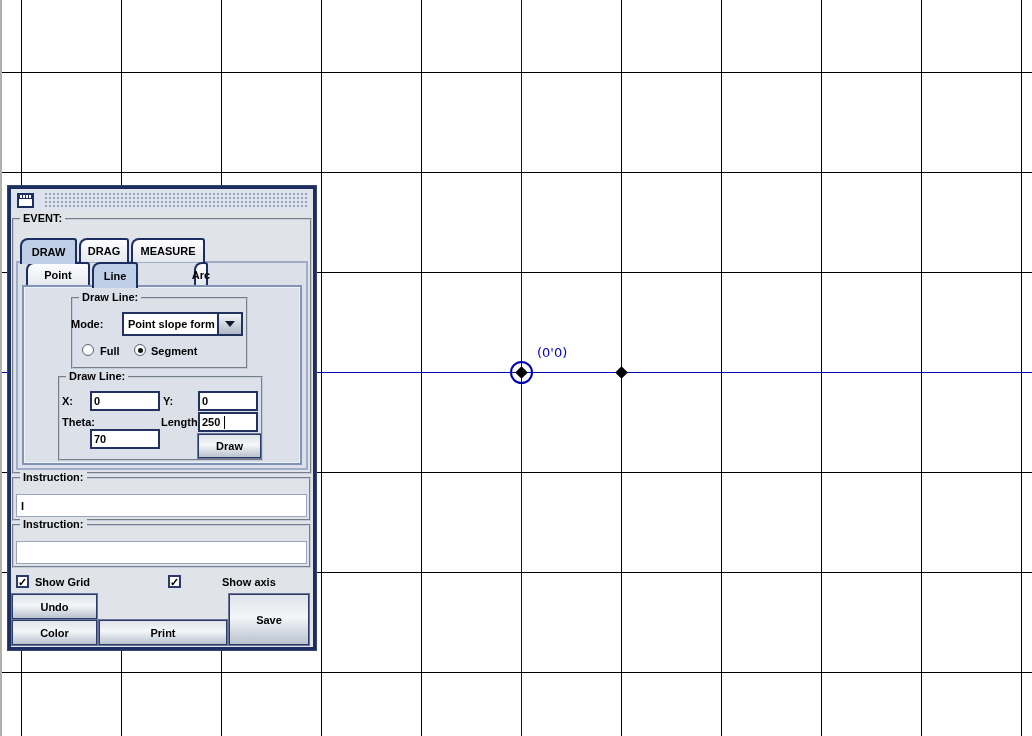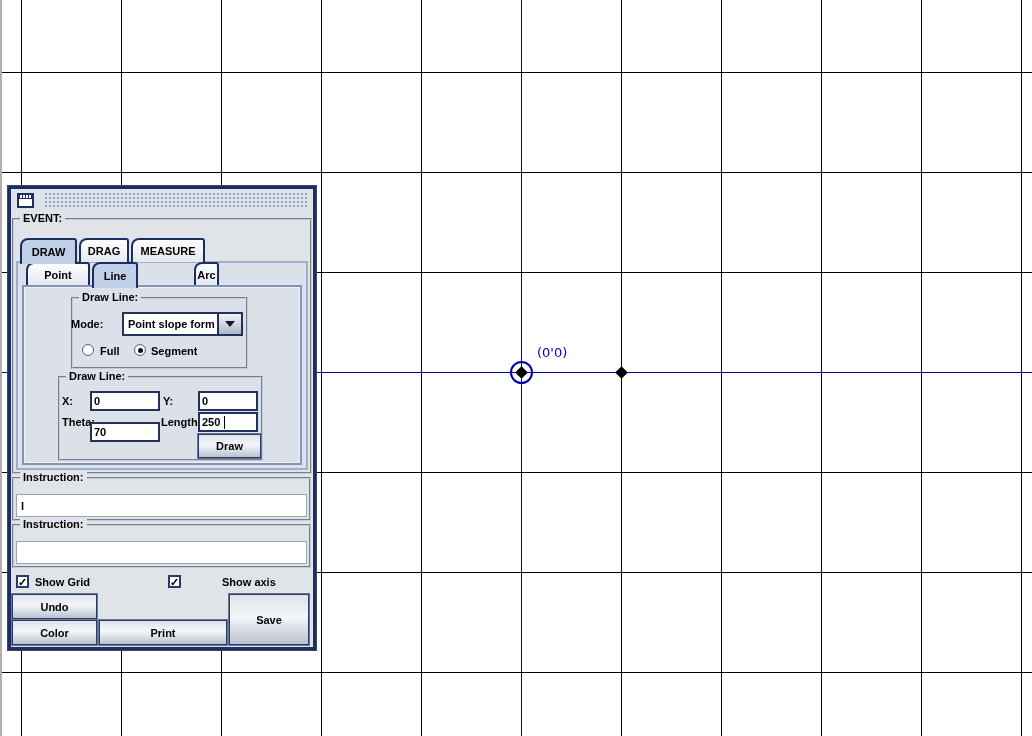--- a/index.html
+++ b/index.html
@@ -127,21 +127,21 @@
 
     <div class="tab row2" style="left:15px;width:64px;">
       <span>Point</span>
     </div>
     <div class="tab row2 sel" style="left:81px;width:46px;">
       <span>Line</span>
     </div>
     <div class="tab row2" style="left:129px;width:72px;margin-top:32px;">
       <span>Circle</span>
     </div>
-    <div class="tab row2" style="left:183px;width:25px;">
+    <div class="tab row2" style="left:183px;width:14px;">
       <span>Arc</span>
     </div>
 
     <div class="subpane"></div>
 
     <div class="fs fs-line1" style="z-index:5;">
       <span class="legend lg-pane">Draw Line:</span>
     </div>
     <span class="plabel" style="left:60px;top:129px;z-index:6;">Mode:</span>
     <div class="combo">
@@ -156,21 +156,21 @@
     <span class="plabel" style="left:140px;top:156px;z-index:6;">Segment</span>
 
     <div class="fs fs-line2">
       <span class="legend lg-pane">Draw Line:</span>
     </div>
     <span class="plabel" style="left:51px;top:206px;z-index:6;">X:</span>
     <input class="tfield" style="left: 79px; top: 202px; width: 70px; z-index: 6;" value="0">
     <span class="plabel" style="left:152px;top:206px;z-index:6;">Y:</span>
     <input class="tfield" style="left: 187px; top: 202px; width: 60px; z-index: 6;" value="0">
     <span class="plabel" style="left:51px;top:227px;z-index:6;">Theta:</span>
-    <input class="tfield" style="left: 79px; top: 233px; width: 70px; z-index: 6;" value="70">
+    <input class="tfield" style="left: 79px; top: 240px; width: 70px; z-index: 6;" value="70">
     <span class="plabel" style="left:150px;top:227px;z-index:6;">Length:</span>
     <input class="tfield" style="left: 187px; top: 223px; width: 60px; z-index: 6;" value="250">
     <span class="caret" style="left:213px;top:227px;"></span>
     <div class="mbtn" style="left:187px;top:245px;width:63px;height:24px;z-index:6;">
       <span>Draw</span>
     </div>
 
     <div class="fs fs-instr1">
       <span class="legend lg-panel">Instruction:</span>
     </div>

